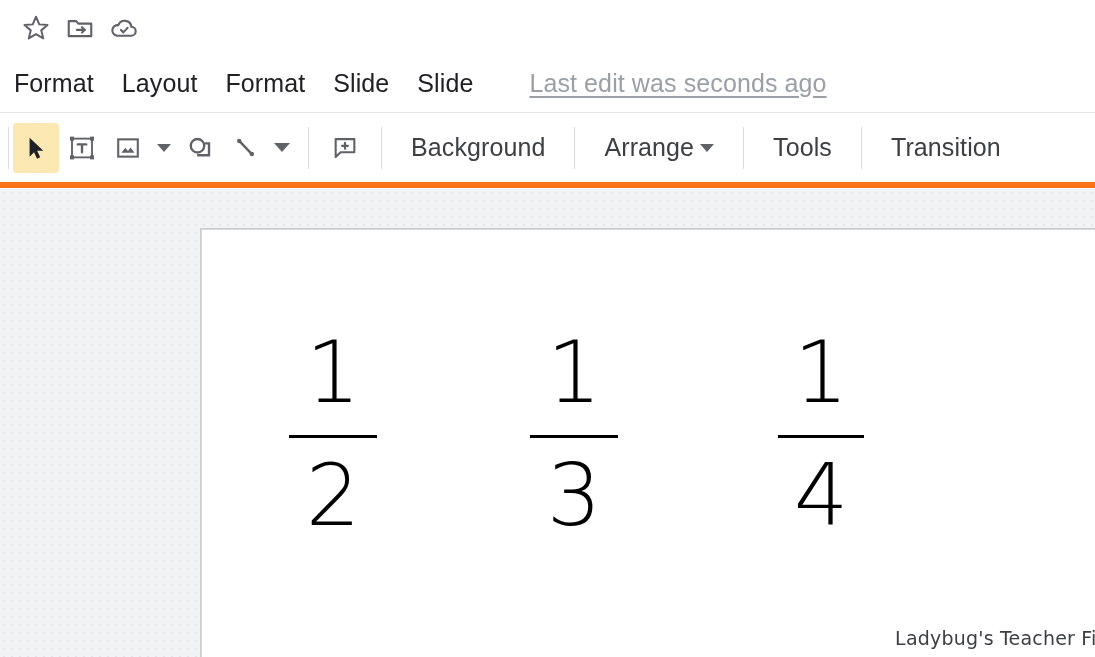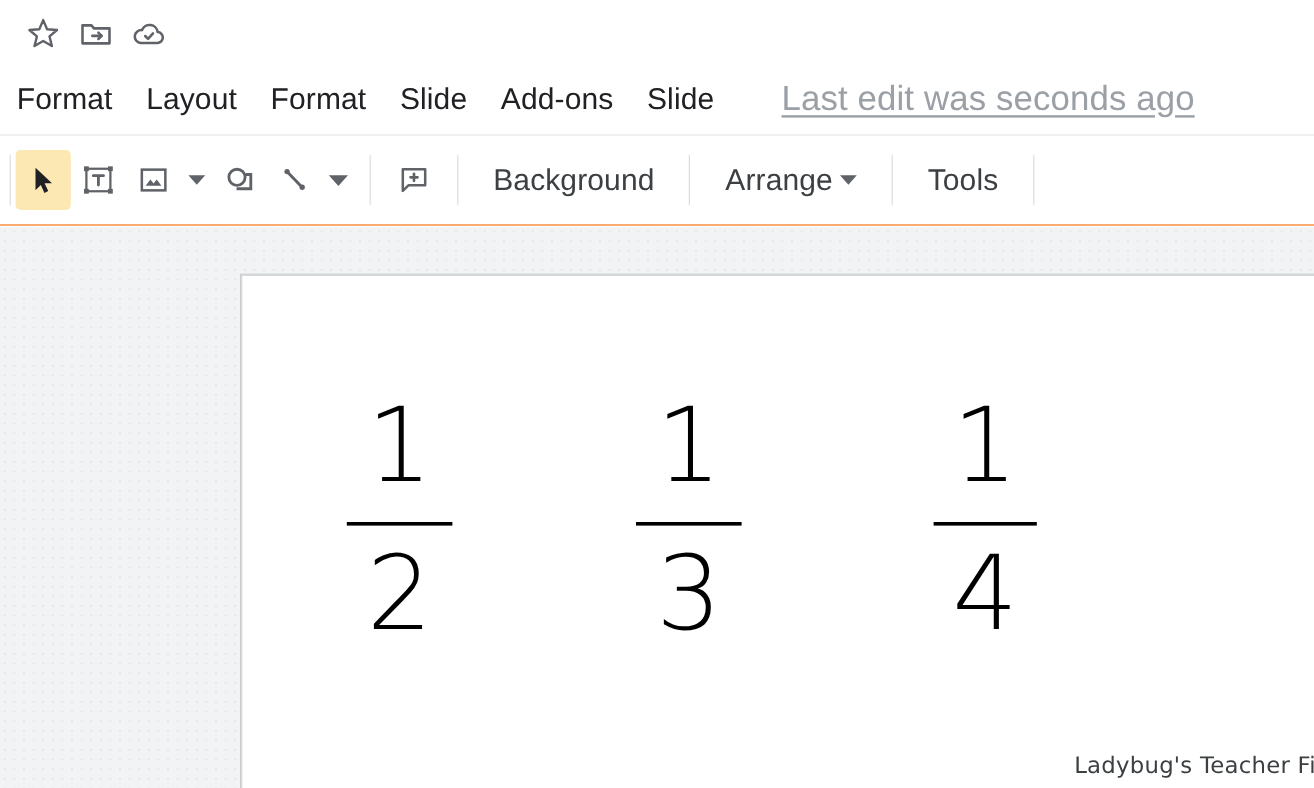--- a/index.html
+++ b/index.html
@@ -53,38 +53,38 @@
     font-size: 25px;
     color: #202124;
     padding: 0 14px 0 0;
     margin-right: 14px;
     white-space: nowrap;
     cursor: pointer;
     letter-spacing: 0.1px;
   }
   .menu-item:first-child { padding-left: 0; }
   .last-edit {
-    font-size: 29px;
+    font-size: 25px;
     color: #9aa0a6;
     text-decoration: underline;
     text-underline-offset: 4px;
     white-space: nowrap;
     cursor: pointer;
     margin-left: 28px;
     letter-spacing: 0.1px;
   }
 
   
   .toolbar {
     position: absolute;
     left: 0; top: 112px;
     width: 1095px; height: 76px;
     background: #ffffff;
     border-top: 1px solid #e4e6e8;
-    border-bottom: 1px solid #f97316;
+    border-bottom: 6px solid #f97316;
     display: flex;
     align-items: center;
     padding-left: 8px;
   }
   .tb-btn {
     height: 50px;
     min-width: 46px;
     display: flex; align-items: center; justify-content: center;
     border-radius: 4px;
     cursor: pointer;
@@ -221,21 +221,20 @@
       </svg>
     </div>
 
   </div>
 
   <div class="menu-bar">
     <div class="menu-item">Format</div>
     <div class="menu-item">Layout</div>
     <div class="menu-item">Format</div>
     <div class="menu-item">Slide</div>
-    <div class="menu-item">Add-ons</div>
     <div class="menu-item">Slide</div>
     <div class="last-edit">Last edit was seconds ago</div>
   </div>
 
   <div class="toolbar">
 
     <div class="tb-sep edge"></div>
 
     <div class="tb-btn active">
       <svg width="28" height="28" viewBox="0 0 24 24" fill="#202124">
@@ -305,20 +304,23 @@
     </div>
 
     <div class="tb-sep"></div>
 
     <div class="tb-text">
       <span>Tools</span>
     </div>
 
     <div class="tb-sep"></div>
 
+    <div class="tb-text">
+      <span>Transition</span>
+    </div>
 
   </div>
 
   <div class="workspace">
 
     <div class="slide">
 
       <div class="fractions">
 
         <div class="fraction f1">

